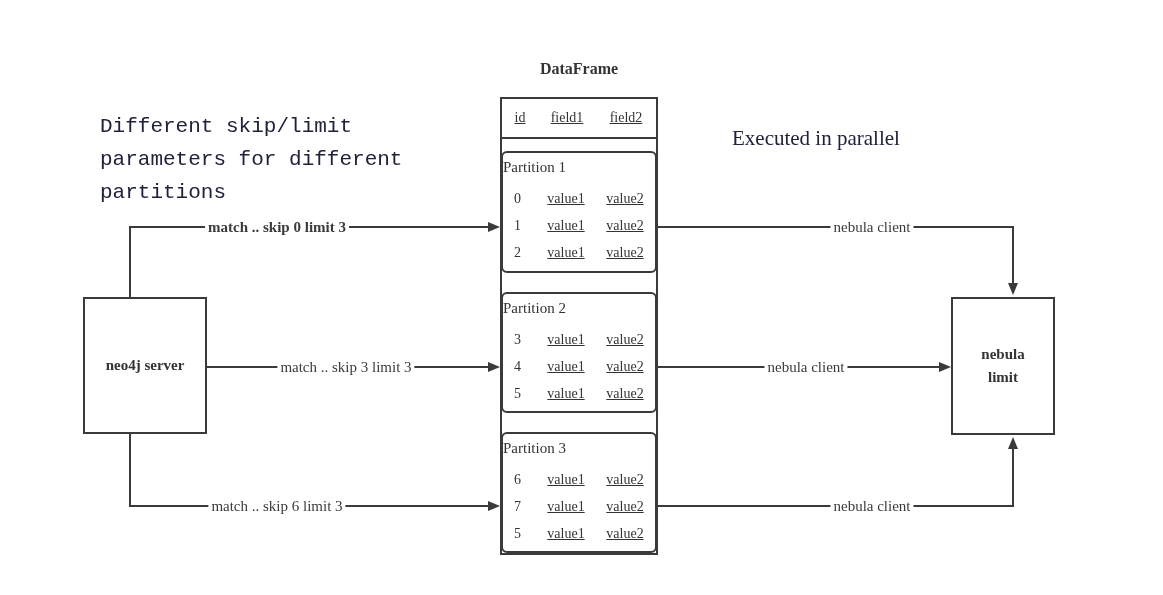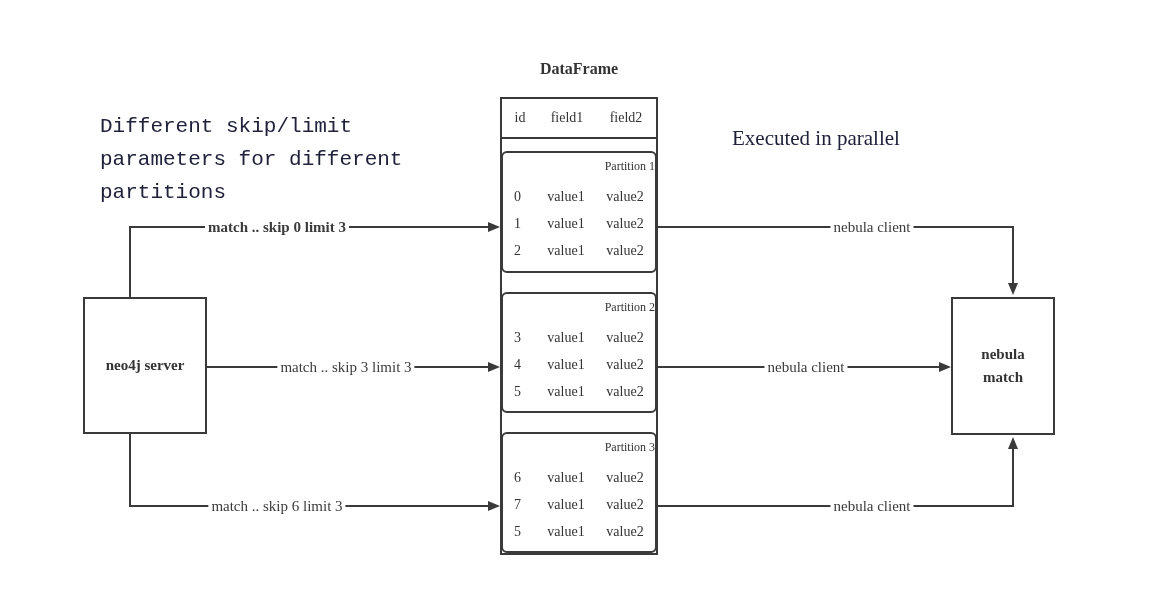--- a/index.html
+++ b/index.html
@@ -17,33 +17,33 @@
   
   .annotation{position:absolute;color:var(--ann);font-size:21px;line-height:33px;}
   .ann-left{left:100px;top:110px;width:368px;font-family:Liberation Mono, monospace;}
   .ann-right{left:732px;top:122px;white-space:nowrap;}
   
   .df-title{position:absolute;left:500px;top:60px;width:158px;text-align:center;
     font-weight:bold;font-size:16px;}
   .df-table{position:absolute;left:500px;top:97px;width:158px;height:458px;
     border:2px solid var(--line);box-sizing:border-box;background:var(--bg);}
   .df-header{display:grid;grid-template-columns:36px 58px 60px;height:38px;
-    align-items:center;border-bottom:2px solid var(--line);font-size:14px;}
+    align-items:center;border-bottom:2px solid var(--line);font-size:14px;text-decoration:underline;}
   .df-header span{text-align:center;}
   .partition{position:absolute;left:501px;width:156px;box-sizing:border-box;
     border:2px solid var(--line);border-radius:6px;background:var(--bg);}
   .p1{top:151px;height:122px;}
   .p2{top:292px;height:121px;}
   .p3{top:432px;height:121px;}
-  .partition-title{text-align:right;font-size:12px;margin-top:6px;}
+  .partition-title{text-align:left;font-size:15px;margin-top:6px;}
   .p-rows{margin-top:9px;}
   .p-row{display:grid;grid-template-columns:34px 58px 60px;height:27px;
     align-items:center;font-size:14px;}
   .p-row .c-id{padding-left:11px;text-align:left;}
-  .p-row .c-v{text-align:center;}
+  .p-row .c-v{text-align:center;text-decoration:underline;}
   
   .node{position:absolute;border:2px solid var(--line);box-sizing:border-box;
     background:var(--bg);display:flex;flex-direction:column;align-items:center;
     justify-content:center;font-weight:bold;font-size:15px;line-height:23px;}
   .neo4j{left:68px;top:297px;width:124px;height:137px;margin-left:15px;}
   .nebula{left:951px;top:297px;width:104px;height:138px;}
   
   .line{position:absolute;background:var(--line);}
   
   .arr{position:absolute;width:0;height:0;}
@@ -154,21 +154,21 @@
         <span class="c-v">value2</span>
       </div>
     </div>
   </div>
 
   <div class="node neo4j">
     <span>neo4j server</span>
   </div>
   <div class="node nebula">
     <span>nebula</span>
-    <span>match</span>
+    <span>limit</span>
   </div>
 
   <div class="edge-label" style="left:277px;top:227px;font-weight:bold;">match .. skip 0 limit 3</div>
   <div class="edge-label" style="left:346px;top:367px;">match .. skip 3 limit 3</div>
   <div class="edge-label" style="left:277px;top:506px;">match .. skip 6 limit 3</div>
   <div class="edge-label" style="left:872px;top:227px;">nebula client</div>
   <div class="edge-label" style="left:806px;top:367px;">nebula client</div>
   <div class="edge-label" style="left:872px;top:506px;">nebula client</div>
 
 </div>

